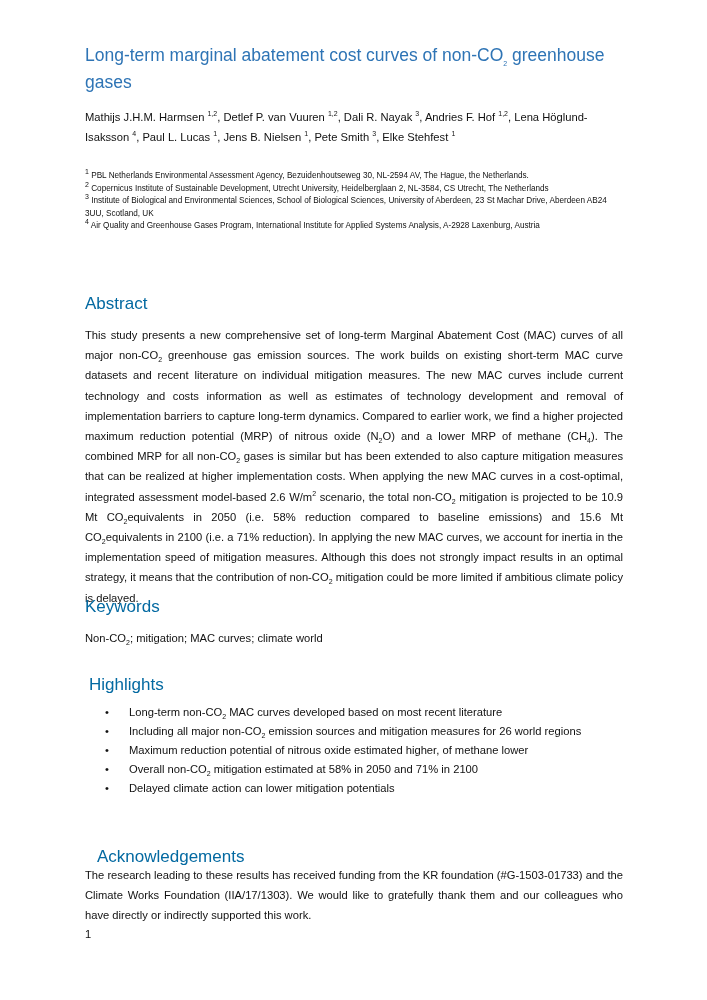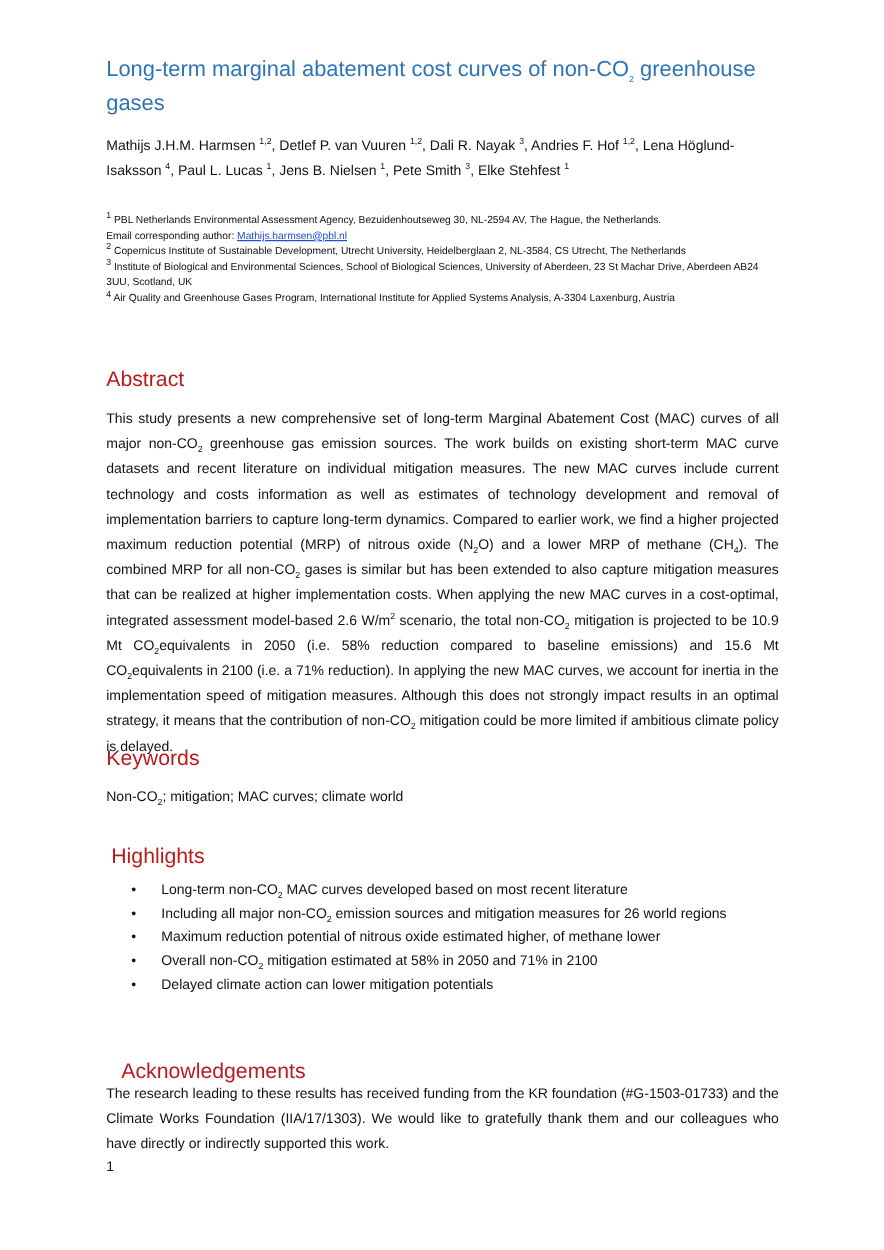--- a/index.html
+++ b/index.html
@@ -8,21 +8,21 @@
   .page { position: absolute; left: 85px; top: 0; width: 538px; }
   .title { position: absolute; top: 42px; left: 0; width: 540px;
            font-size: 17.5px; line-height: 27px; color: #2e74b5; font-weight: normal; }
   .authors { position: absolute; top: 107px; left: 0; width: 540px;
              font-size: 11.2px; line-height: 20px; color: #111; }
   sup { font-size: 7px; vertical-align: super; line-height: 0; }
   sub { font-size: 7px; vertical-align: sub; line-height: 0; }
   .affils { position: absolute; top: 170px; left: 0; width: 540px;
             font-size: 8.2px; line-height: 12.6px; color: #111; }
   .affils a { color: #1f4fd1; text-decoration: underline; }
-  .h { position: absolute; left: 0; font-size: 17px; color: #b91c1c; font-weight: normal; }
+  .h { position: absolute; left: 0; font-size: 17px; color: #0369a1; font-weight: normal; }
   .para { position: absolute; left: 0; width: 538px; font-size: 11.2px; line-height: 20.2px;
           text-align: justify; color: #111; }
   .hl { position: absolute; left: 0; width: 540px; list-style: none; margin: 0; padding: 0;
         font-size: 11.2px; color: #111; }
   .hl li { position: relative; height: 19px; line-height: 19px; padding-left: 44px; }
   .hl li .bullet { position: absolute; left: 20px; top: 0; }
   .pgnum { position: absolute; left: 85px; top: 928px; font-size: 11.2px; color: #111; }
 </style>
 </head>
 <body>
@@ -30,24 +30,23 @@
 <div class="page">
 
   <h1 class="title" style="margin:0">
     <span>Long-term marginal abatement cost curves of non-CO</span><sub>2</sub><span> greenhouse gases</span>
   </h1>
 
   <div class="authors" id="authors"><span>Mathijs J.H.M. Harmsen <sup>1,2</sup></span>, <span>Detlef P. van Vuuren <sup>1,2</sup></span>, <span>Dali R. Nayak <sup>3</sup></span>, <span>Andries F. Hof <sup>1,2</sup></span>, <span>Lena Höglund-Isaksson <sup>4</sup></span>, <span>Paul L. Lucas <sup>1</sup></span>, <span>Jens B. Nielsen <sup>1</sup></span>, <span>Pete Smith <sup>3</sup></span>, <span>Elke Stehfest <sup>1</sup></span></div>
 
   <div class="affils">
     <div><sup>1</sup> <span>PBL Netherlands Environmental Assessment Agency, Bezuidenhoutseweg 30, NL-2594 AV, The Hague, the Netherlands.</span></div>
-    <div><span>Email corresponding author: </span><a>Mathijs.harmsen@pbl.nl</a></div>
     <div><sup>2</sup> <span>Copernicus Institute of Sustainable Development, Utrecht University, Heidelberglaan 2, NL-3584, CS Utrecht, The Netherlands</span></div>
     <div><sup>3</sup> <span>Institute of Biological and Environmental Sciences, School of Biological Sciences, University of Aberdeen, 23 St Machar Drive, Aberdeen AB24 3UU, Scotland, UK</span></div>
-    <div><sup>4</sup> <span>Air Quality and Greenhouse Gases Program, International Institute for Applied Systems Analysis, A-3304 Laxenburg, Austria</span></div>
+    <div><sup>4</sup> <span>Air Quality and Greenhouse Gases Program, International Institute for Applied Systems Analysis, A-2928 Laxenburg, Austria</span></div>
   </div>
 
   <h2 class="h" style="top:294px;margin:0">Abstract</h2>
   <p class="para" style="top:325px;margin:0" id="abstract">This study presents a new comprehensive set of long-term Marginal Abatement Cost (MAC) curves of all major non-CO<sub>2</sub> greenhouse gas emission sources. The work builds on existing short-term MAC curve datasets and recent literature on individual mitigation measures. The new MAC curves include current technology and costs information as well as estimates of technology development and removal of implementation barriers to capture long-term dynamics. Compared to earlier work, we find a higher projected maximum reduction potential (MRP) of nitrous oxide (N<sub>2</sub>O) and a lower MRP of methane (CH<sub>4</sub>). The combined MRP for all non-CO<sub>2</sub> gases is similar but has been extended to also capture mitigation measures that can be realized at higher implementation costs. When applying the new MAC curves in a cost-optimal, integrated assessment model-based 2.6 W/m<sup>2</sup> scenario, the total non-CO<sub>2</sub> mitigation is projected to be 10.9 Mt CO<sub>2</sub>equivalents in 2050 (i.e. 58% reduction compared to baseline emissions) and 15.6 Mt CO<sub>2</sub>equivalents in 2100 (i.e. a 71% reduction). In applying the new MAC curves, we account for inertia in the implementation speed of mitigation measures. Although this does not strongly impact results in an optimal strategy, it means that the contribution of non-CO<sub>2</sub> mitigation could be more limited if ambitious climate policy is delayed.</p>
 
   <h2 class="h" style="top:597px;margin:0">Keywords</h2>
   <p class="para" style="top:628px;margin:0">
     <span>Non-CO</span><sub>2</sub><span>; mitigation; MAC curves; climate world</span>
   </p>
 

